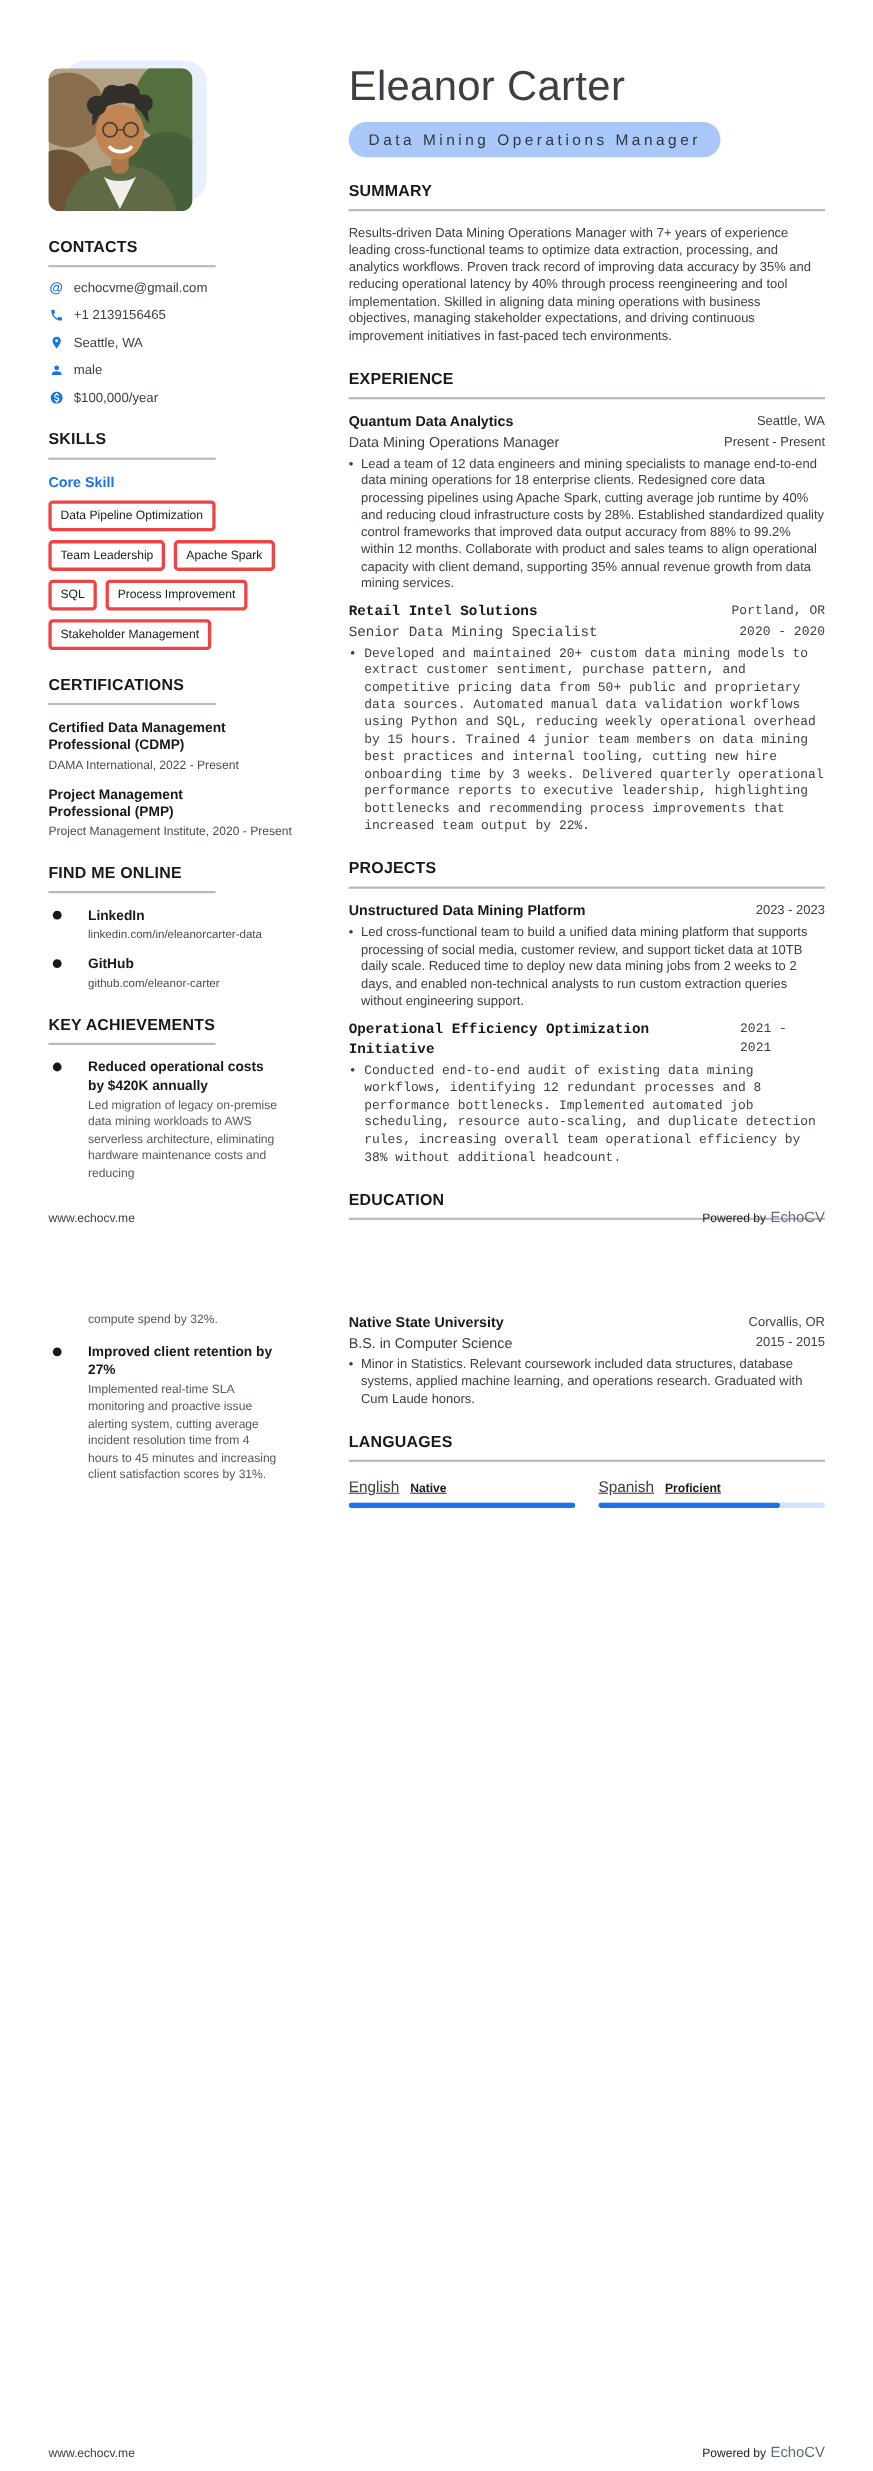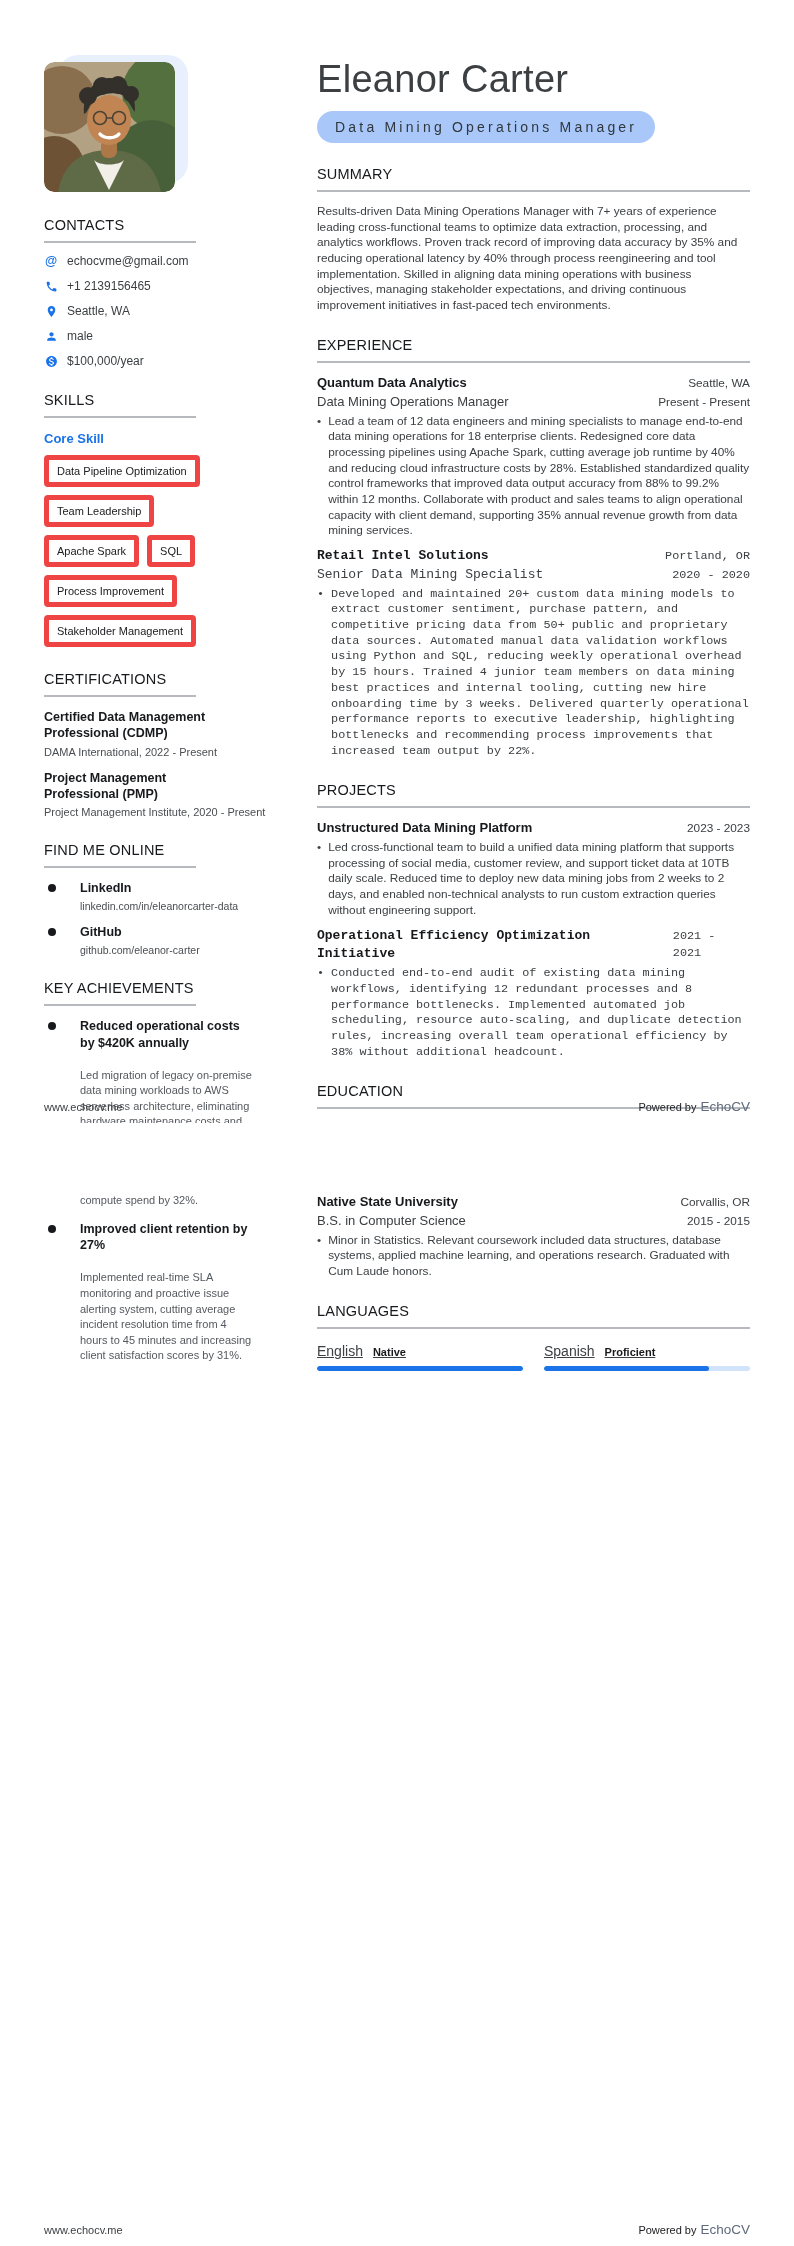--- a/index.html
+++ b/index.html
@@ -19,56 +19,56 @@
   .main { width:433px; flex:none; margin-left:65px; }
 
   .photo-wrap { position:relative; width:131px; height:130px; margin-top:18px; }
   .photo-blob { position:absolute; left:14px; top:-7px; width:130px; height:128px;
     background:#e8f0fe; border-radius:20px; }
   .photo { position:relative; width:131px; height:130px; border-radius:10px; display:block; }
 
   .section { margin-top:24px; }
   .section.tight { margin-top:25px; }
   .side-h, .main-h {
-    font-size:14.5px; font-weight:400; color:#17191c; letter-spacing:.2px;
+    font-size:14.5px; font-weight:700; color:#17191c; letter-spacing:.2px;
     padding-bottom:8px; border-bottom:2px solid #b6babe;
   }
   .side-h { width:152px; }
 
   .contact-row { display:flex; align-items:center; margin-top:11px; font-size:12px; color:#3c4043; }
   .contact-row .cicon { width:14px; height:14px; flex:none; margin-right:9px; display:flex; align-items:center; justify-content:center; }
   .cicon svg { width:13px; height:13px; fill:#1a73e8; }
   .at-glyph { color:#1a73e8; font-weight:700; font-size:12.5px; line-height:1; }
 
   .skill-group { margin-top:13px; font-size:13px; font-weight:800; color:#1a73e8; }
   .chips { margin-top:9px; display:flex; flex-wrap:wrap; gap:8px; width:210px; }
-  .chip { border:5px solid #ef4444; border-radius:4px; padding:5px 8px; font-size:11px; color:#202124; white-space:nowrap; }
+  .chip { border:3px solid #ef4444; border-radius:4px; padding:5px 8px; font-size:11px; color:#202124; white-space:nowrap; }
 
   .cert { margin-top:12px; }
   .cert-title { font-size:12.5px; font-weight:800; color:#17191c; line-height:1.3; width:190px; }
   .cert-sub { margin-top:4px; font-size:11px; color:#4a4e52; white-space:nowrap; }
 
   .b-item { margin-top:12px; position:relative; padding-left:36px; width:208px; }
   .b-item .dot { position:absolute; left:4px; top:4px; width:8px; height:8px; border-radius:50%; background:#17191c; }
   .b-title { font-size:12.5px; font-weight:800; color:#17191c; line-height:1.35; }
   .b-sub { margin-top:3px; font-size:10.5px; color:#4a4e52; }
-  .b-body { margin-top:16px; font-size:11px; line-height:1.42; color:#55595e; }
+  .b-body { margin-top:2px; font-size:11px; line-height:1.42; color:#55595e; }
   .b-cont { margin-top:0; padding-left:36px; font-size:11px; line-height:1.42; color:#55595e; width:208px; }
 
   
   .name { margin-top:14px; font-size:38px; font-weight:500; color:#3c4043; letter-spacing:.3px; }
   .pill { display:inline-block; margin-top:10px; background:#a9c8f9; color:#30363c;
     border-radius:17px; padding:8px 18px; font-size:14px; font-weight:500; letter-spacing:3.2px; }
 
   .main .section { margin-top:23px; }
   .para { margin-top:12px; font-size:11.8px; line-height:1.33; color:#3c4043; }
 
   .entry { margin-top:11px; }
   .entry + .entry { margin-top:8px;font-family:Liberation Mono, monospace; }
-  .erow { display:flex; justify-content:space-between; align-items:center; line-height:1.45; }
+  .erow { display:flex; justify-content:space-between; align-items:flex-start; line-height:1.45; }
   .ecompany { font-size:13px; font-weight:800; color:#17191c; }
   .eloc { font-size:11.8px; color:#3c4043; }
   .erole { font-size:13px; color:#3c4043; }
   .edates { font-size:11.8px; color:#3c4043; }
   .bullet { display:flex; margin-top:2px; font-size:11.8px; line-height:1.33; color:#3c4043; }
   .bullet::before { content:"•"; flex:none; margin-right:7px; }
 
   .lang-grid { margin-top:14px; display:grid; grid-template-columns:1fr 1fr; column-gap:21px; }
   .lang-head { display:flex; align-items:baseline;text-decoration:underline; }
   .lang-name { font-size:14px; color:#3c4043; }

